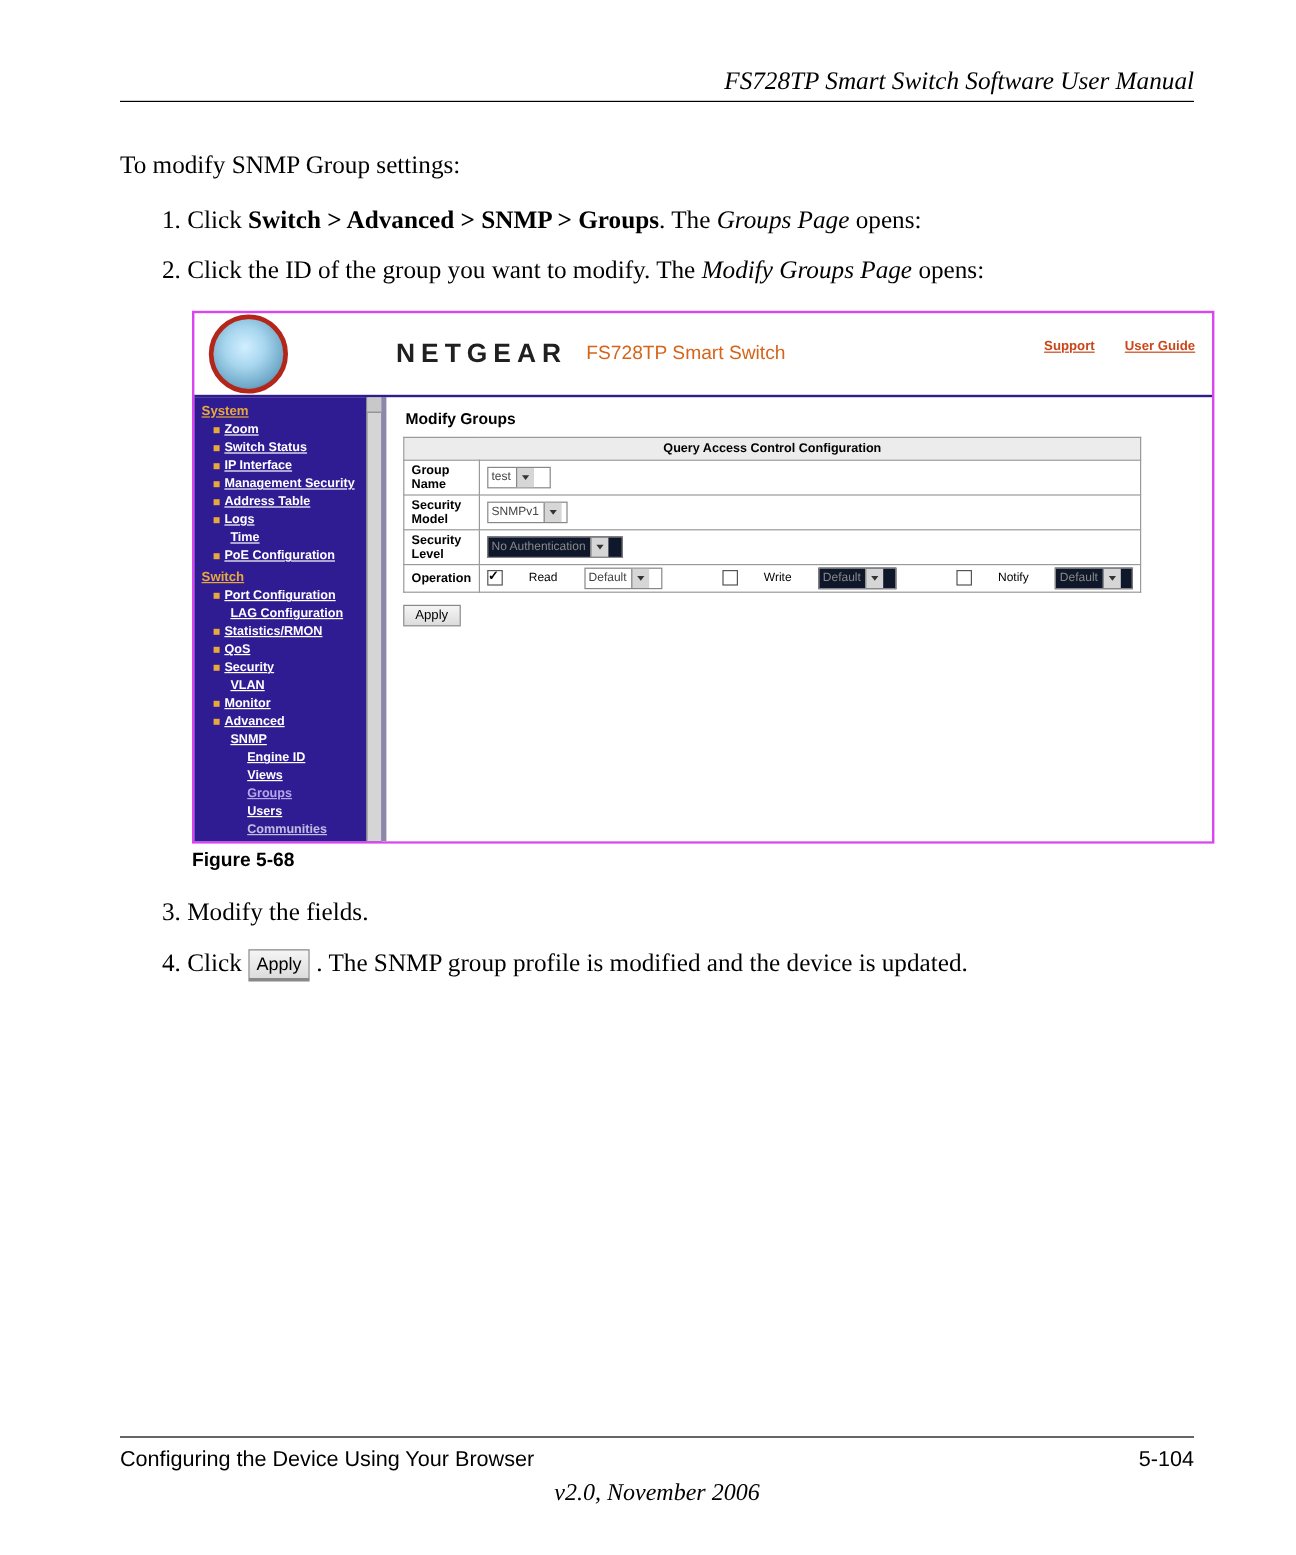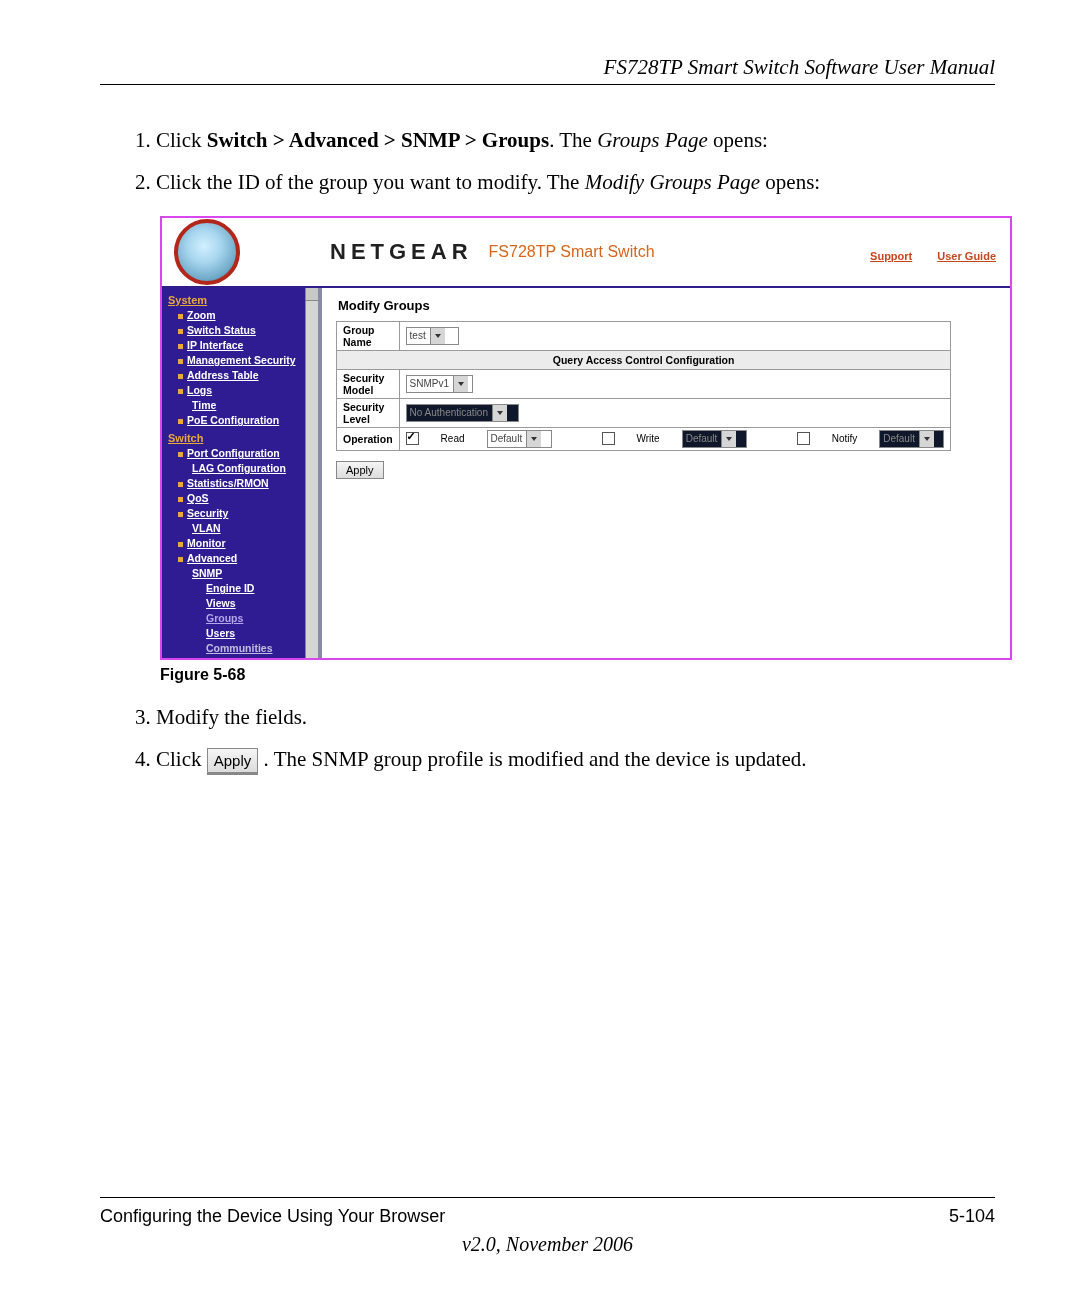--- a/index.html
+++ b/index.html
@@ -69,21 +69,21 @@
   }
   .product {
     color: #d6651a;
     font-size: 16px;
     margin-left: 16px;
     font-family: Arial, sans-serif;
   }
   .top-links {
     position: absolute;
     right: 14px;
-    top: 32px;
+    top: 22px;
     font-size: 11px;
     font-weight: bold;
   }
   .top-links a { color: #c8471a; text-decoration: underline; margin-left: 22px; }
 
   .shot-body { display: flex; height: 370px; }
   .sidebar {
     width: 156px;
     background: #2f1c93;
     color: #fff;
@@ -198,20 +198,21 @@
     font-family: Arial, sans-serif; font-size: 18px;
   }
   .footer-ver { text-align:center; font-style:italic; font-size:20px; margin-top:6px;}
 </style>
 </head>
 <body>
 
 <div class="page">
   <div class="header-line">FS728TP Smart Switch Software User Manual</div>
 
+  <div class="intro">To modify SNMP Group settings:</div>
 
   <ol class="steps" start="1">
     <li>
       <span>Click </span><span class="bold">Switch &gt; Advanced &gt; SNMP &gt; Groups</span><span>. The </span><span class="ital">Groups Page</span><span> opens:</span>
     </li>
     <li>
       <span>Click the ID of the group you want to modify. The </span><span class="ital">Modify Groups Page</span><span> opens:</span>
     </li>
   </ol>
 
@@ -252,31 +253,31 @@
           <span class="sub2">Views</span>
           <span class="sub2 dim">Groups</span>
           <span class="sub2">Users</span>
           <span class="sub2" style="opacity:.7">Communities</span>
         </div>
         <div class="main">
           <div class="panel-title">Modify Groups</div>
           <table class="config-table">
             <tbody>
                 <tr>
+                  <th colspan="2">Query Access Control Configuration</th>
+                </tr>
+            <tr>
               <td class="lbl">Group Name</td>
               <td>
                 <span class="fake-select" style="width:48px">
                   <span>test</span>
                   <span class="caret"></span>
                 </span>
               </td>
             </tr>
-            <tr>
-                  <th colspan="2">Query Access Control Configuration</th>
-                </tr>
             <tr>
               <td class="lbl">Security Model</td>
               <td>
                 <span class="fake-select" style="width:62px">
                   <span>SNMPv1</span>
                   <span class="caret"></span>
                 </span>
               </td>
             </tr>
             <tr>

